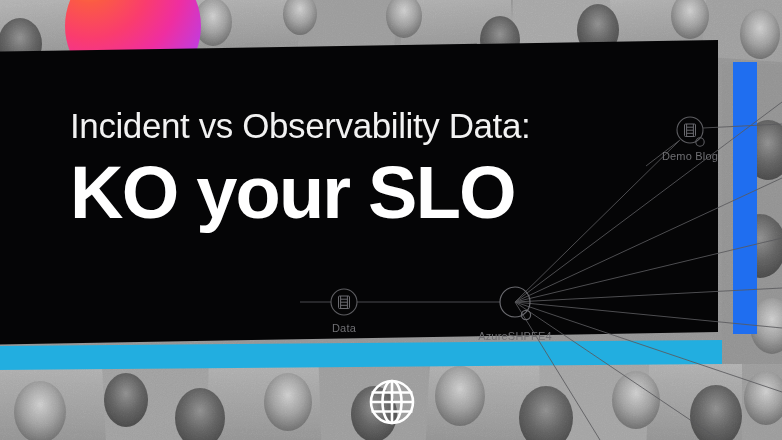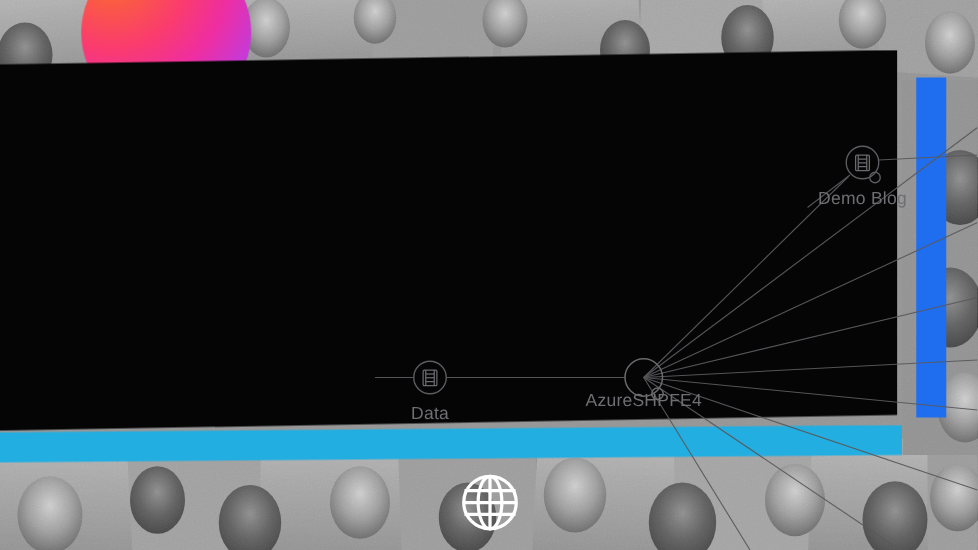--- a/index.html
+++ b/index.html
@@ -44,21 +44,21 @@
     letter-spacing:-0.4px;white-space:nowrap;
   }
   .headline{
     color:#ffffff;font-size:74px;line-height:1.02;font-weight:700;
     letter-spacing:-1.8px;white-space:nowrap;margin-top:10px;
   }
 
   
   .graph{position:absolute;inset:0;width:782px;height:440px;z-index:7;pointer-events:none;}
   .nodelabel{
-    position:absolute;z-index:9;color:#6f6f73;font-size:14px;letter-spacing:.2px;
+    position:absolute;z-index:9;color:#6f6f73;font-size:11px;letter-spacing:.2px;
     white-space:nowrap;transform:translateX(-50%);
   }
 
   
   .globe{position:absolute;left:366px;top:376px;width:52px;height:52px;z-index:6;}
 </style>
 </head>
 <body>
 
 <div id="stage">
@@ -205,22 +205,26 @@
     </g>
 
     <g>
       <circle cx="515" cy="302" r="15" fill="none" stroke="#6a6a6f" stroke-width="1.2"></circle>
       <circle cx="526" cy="315" r="4.6" fill="none" stroke="#6a6a6f" stroke-width="1.2"></circle>
     </g>
   </svg>
 
   <div class="nodelabel" style="left:690px;top:150px;">Demo Blog</div>
   <div class="nodelabel" style="left:344px;top:322px;">Data</div>
-  <div class="nodelabel" style="left:515px;top:312px;">AzureSHPFE4</div>
-
+  <div class="nodelabel" style="left:515px;top:330px;">AzureSHPFE4</div>
+
+  <div class="title-wrap">
+    <div class="eyebrow">Incident vs Observability Data:</div>
+    <div class="headline">KO your SLO</div>
+  </div>
 
   <svg class="globe" viewBox="0 0 52 52" xmlns="http://www.w3.org/2000/svg">
     <g fill="none" stroke="#ffffff" stroke-width="2.6">
       <circle cx="26" cy="26" r="21"></circle>
       <ellipse cx="26" cy="26" rx="9.5" ry="21"></ellipse>
       <line x1="26" y1="5" x2="26" y2="47"></line>
       <line x1="5.6" y1="16.5" x2="46.4" y2="16.5"></line>
       <line x1="5" y1="26" x2="47" y2="26"></line>
       <line x1="5.6" y1="35.5" x2="46.4" y2="35.5"></line>
     </g>

